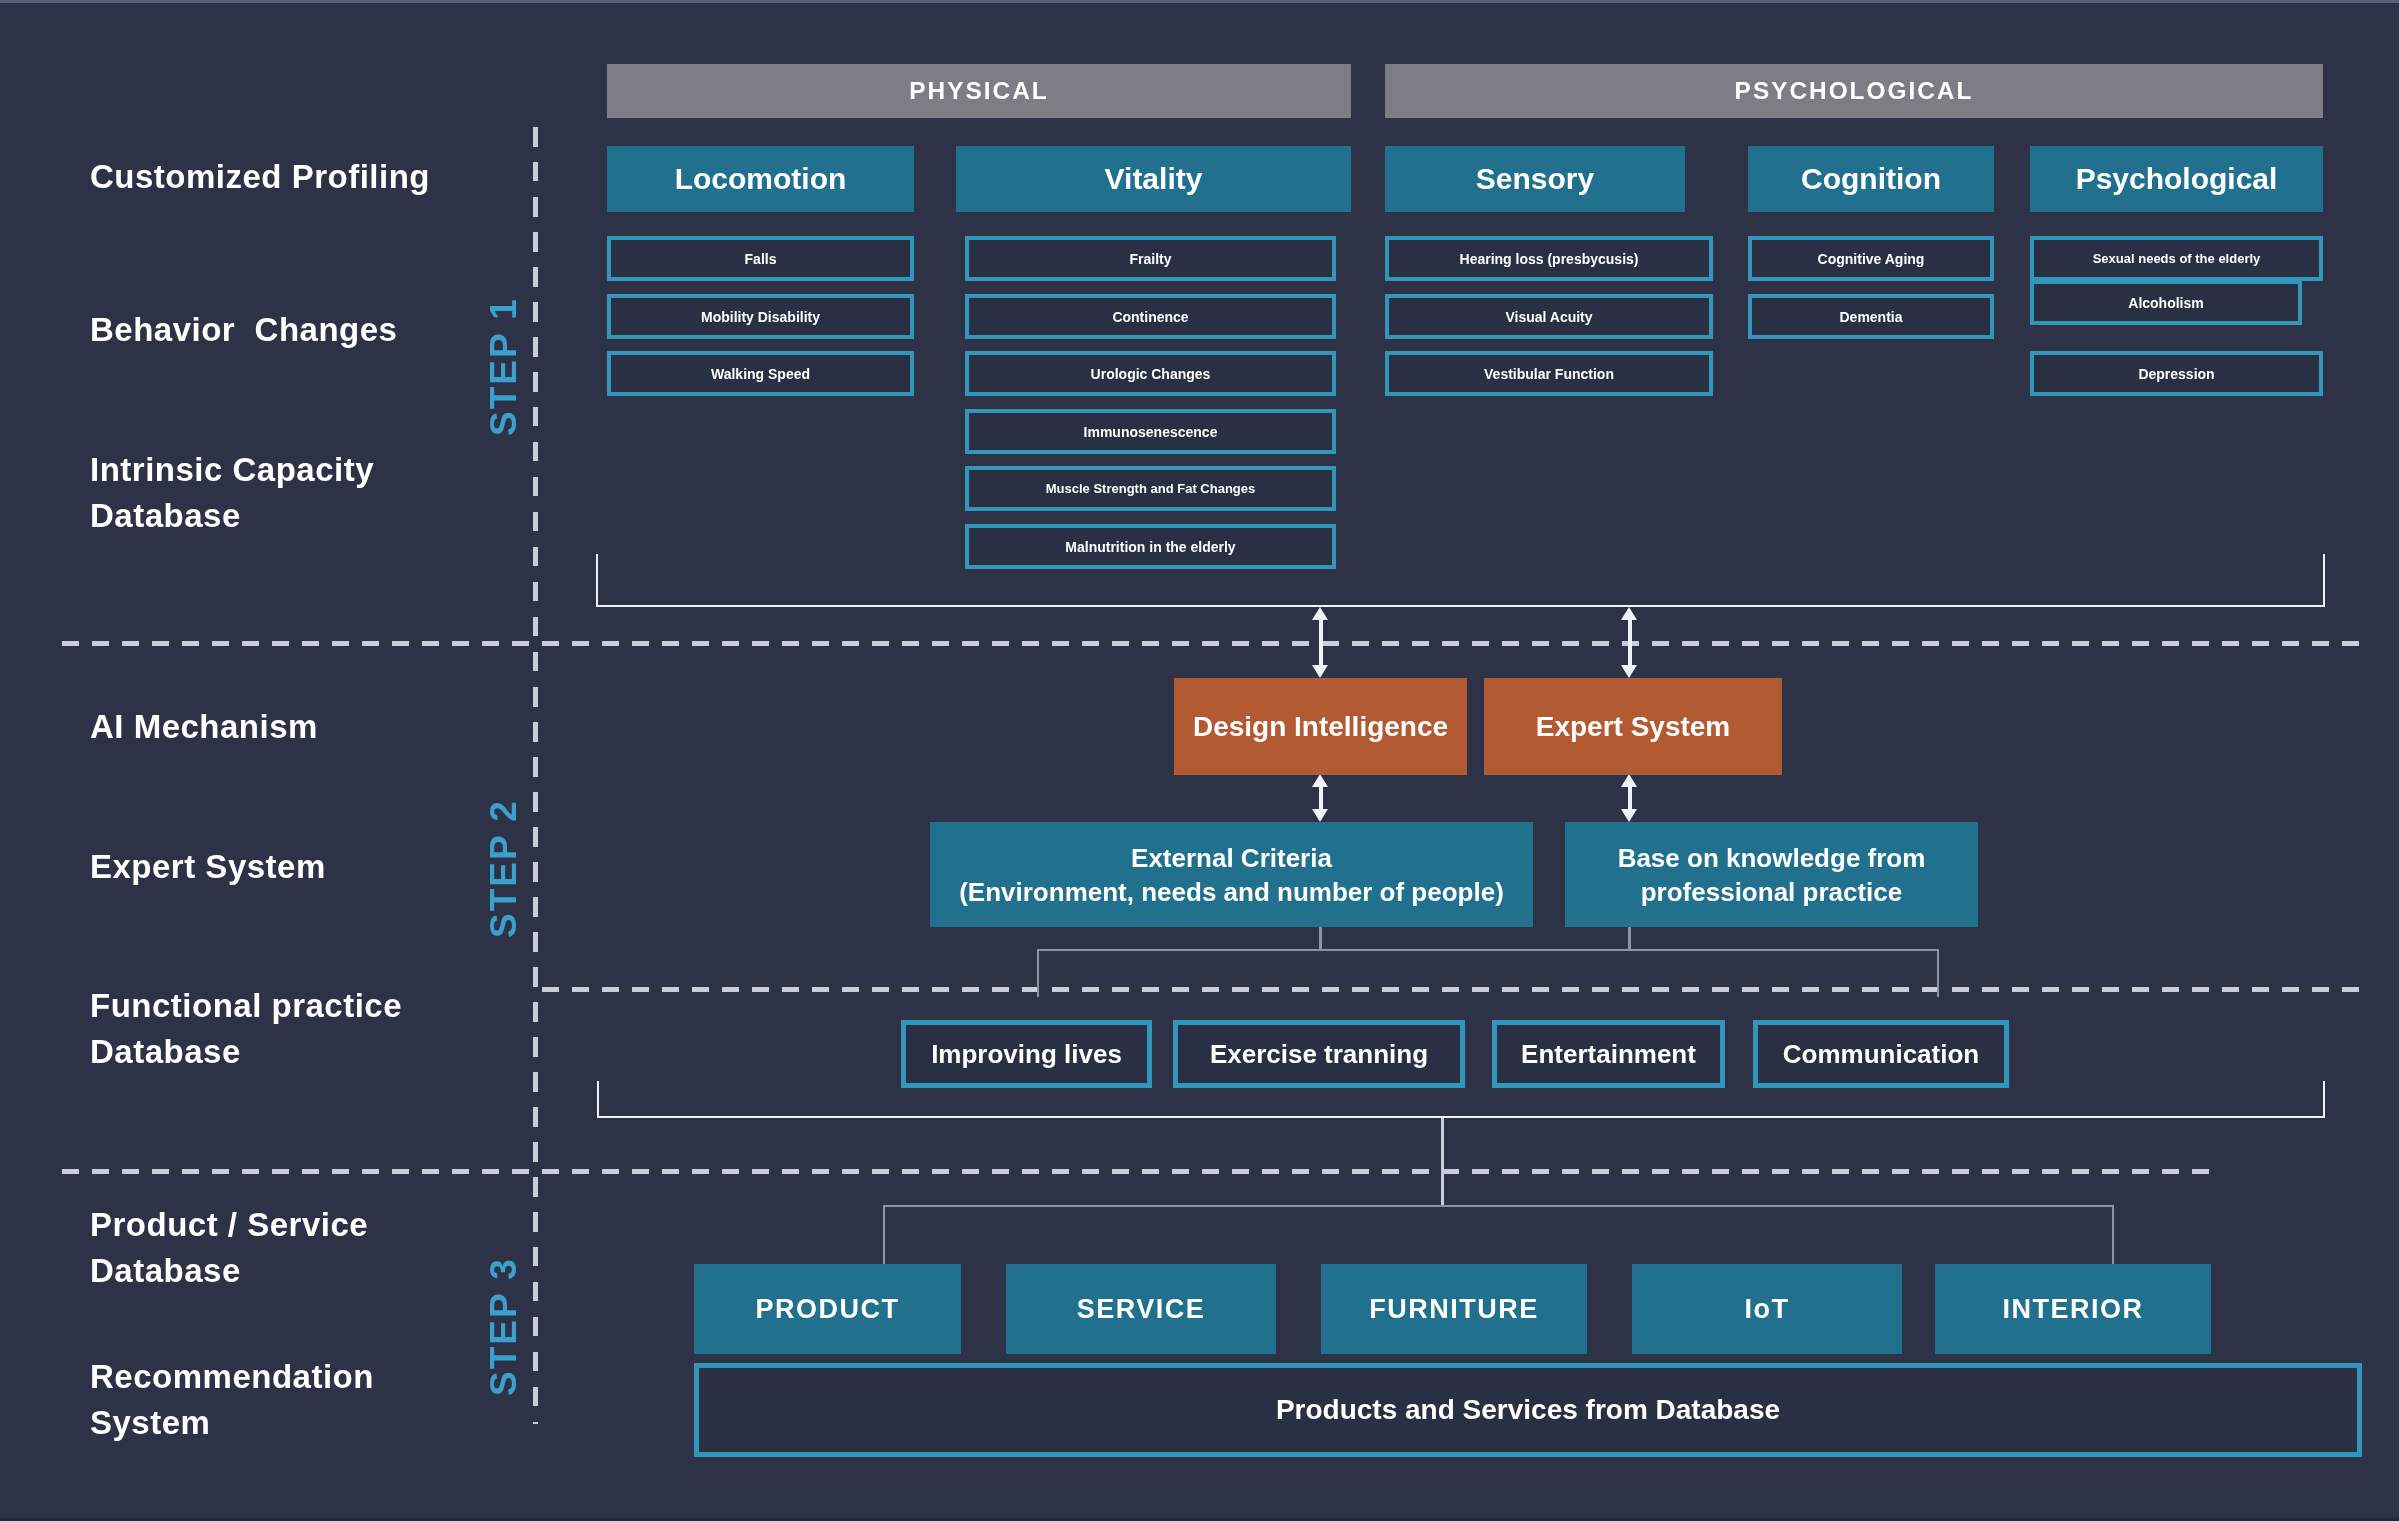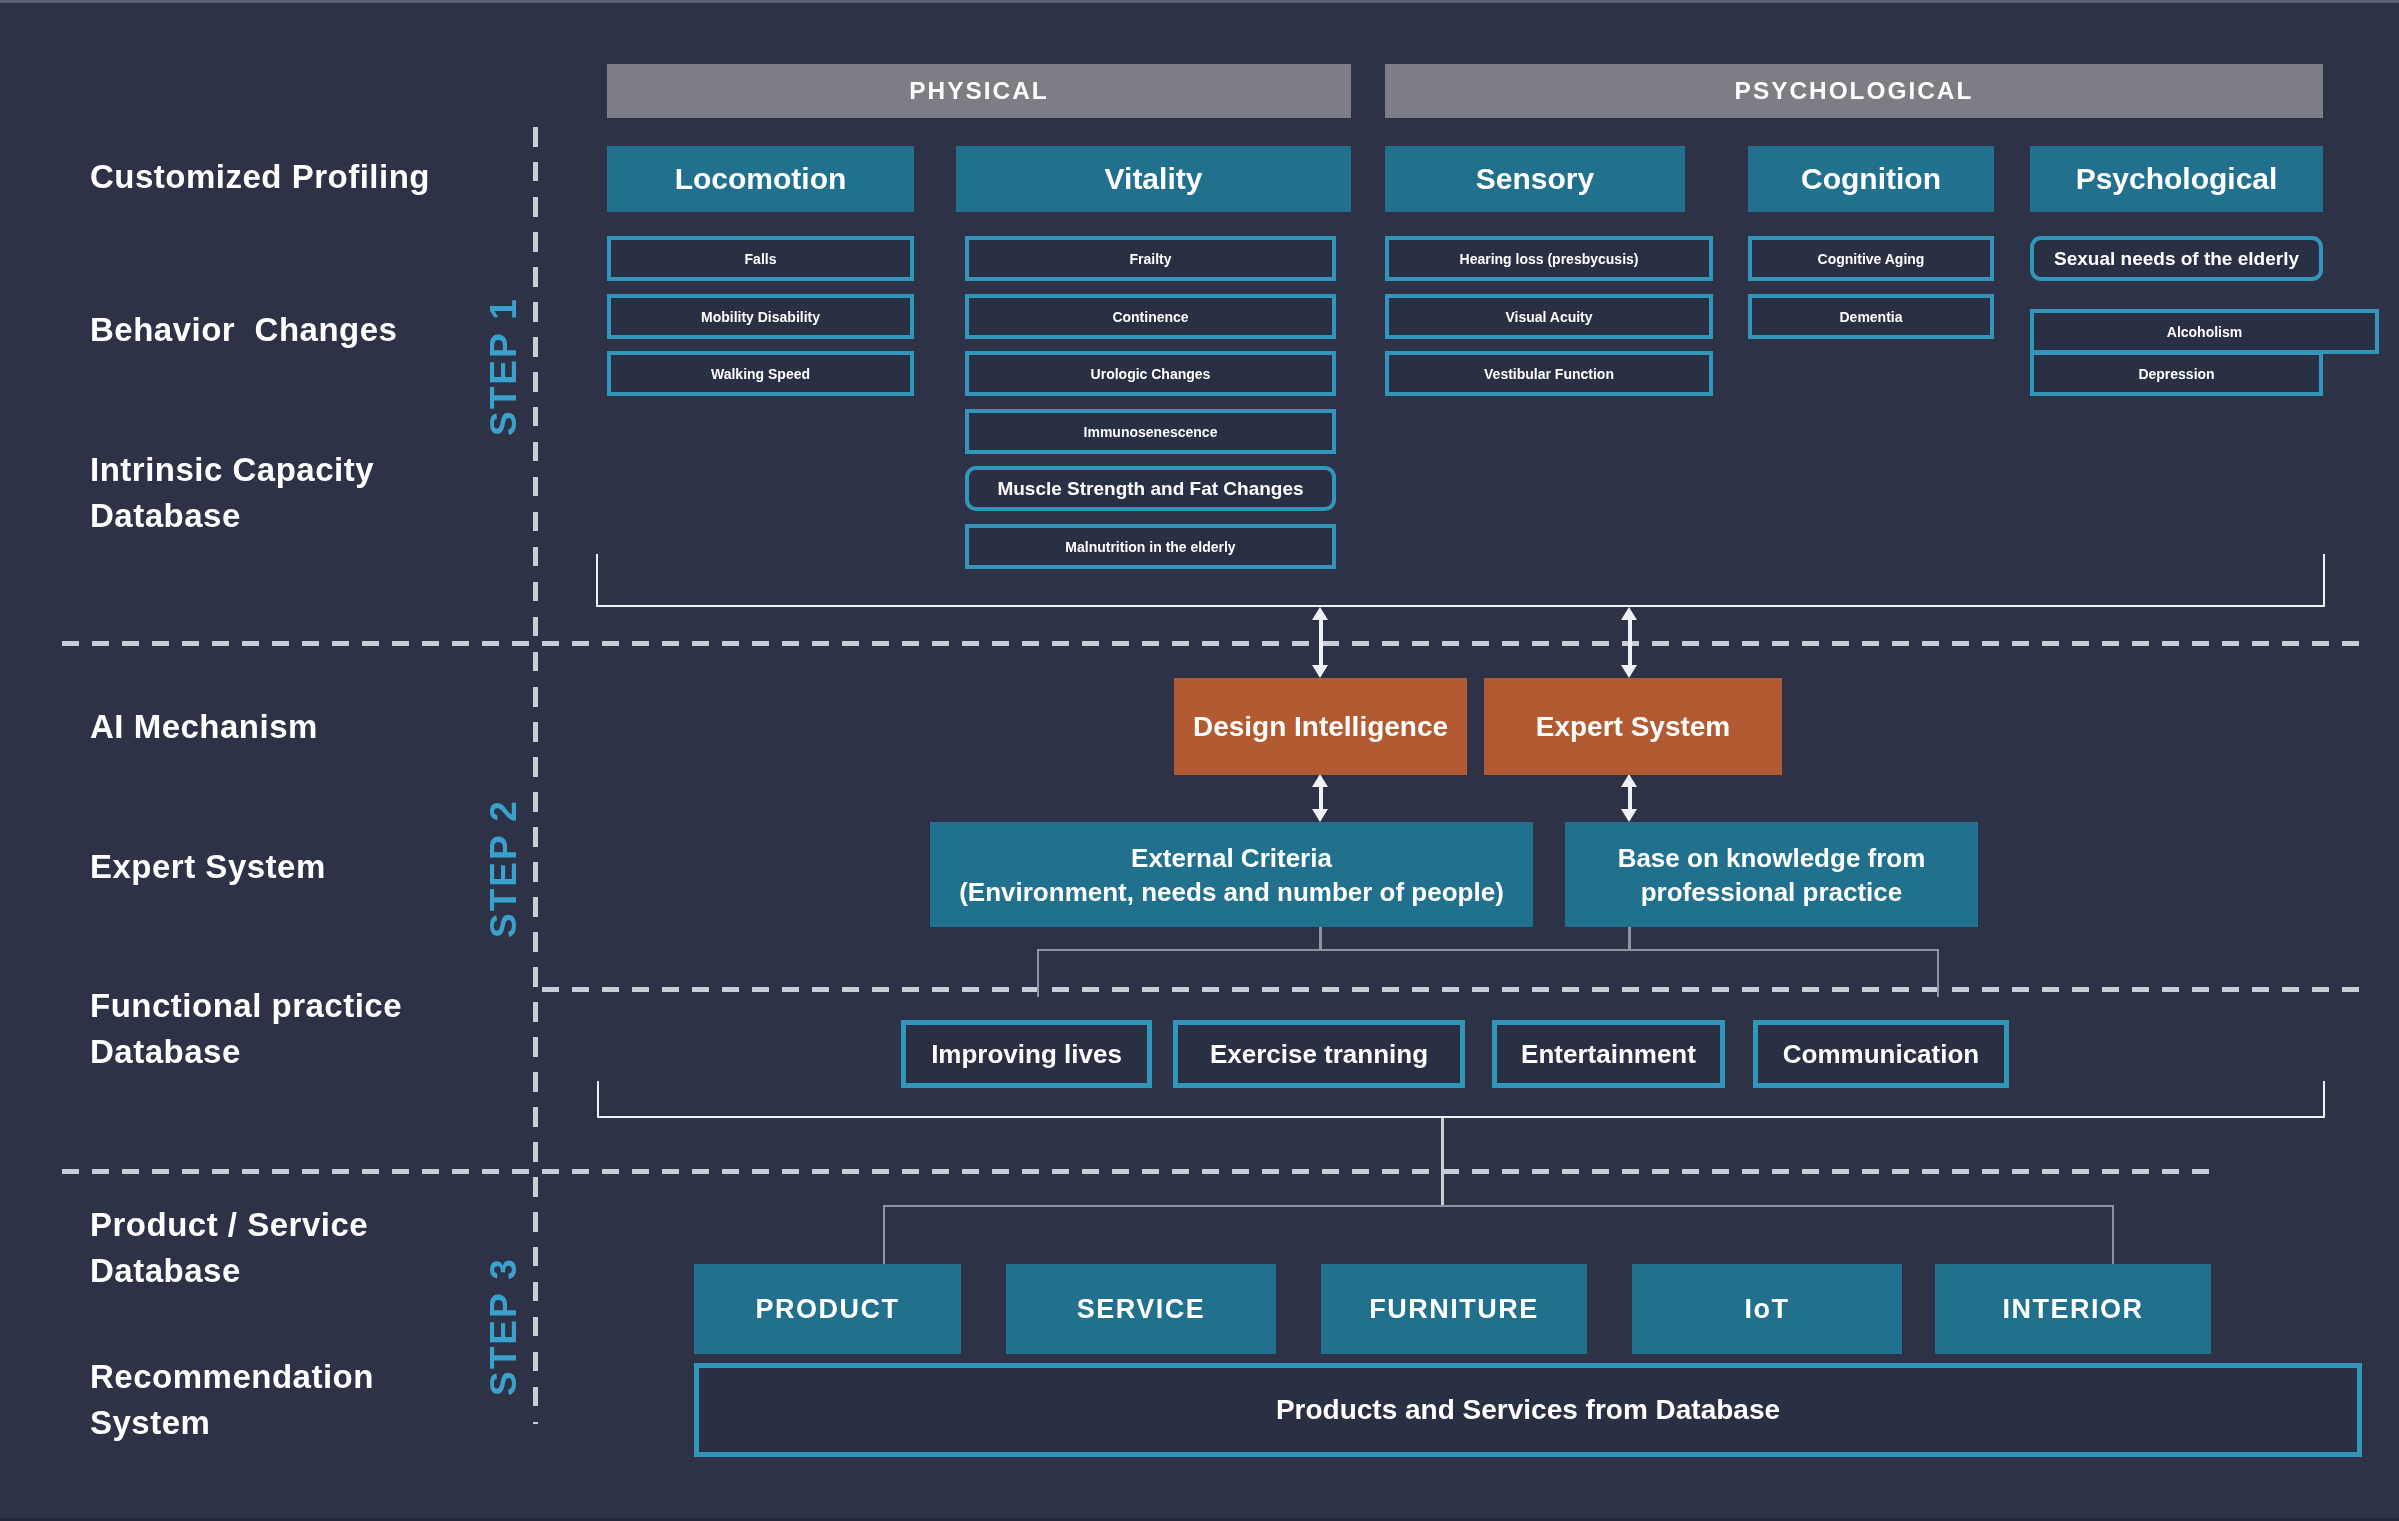--- a/index.html
+++ b/index.html
@@ -35,21 +35,21 @@
   .col-header{
     position:absolute;height:66px;background:var(--teal,#20708e);
     display:flex;align-items:center;justify-content:center;font-size:30px;
   }
   .item{
     position:absolute;height:45px;background:var(--panel-fill,#2a3044);
     border:4.9px solid var(--teal-border,#3295ba);box-sizing:border-box;
     display:flex;align-items:center;justify-content:center;
     font-size:14px;white-space:nowrap;
   }
-  .item.fs19{font-size:19px;border-radius:11px;}
+  .item.fs19{font-size:13px;}
 
   .bracket-up{ 
     position:absolute;box-sizing:border-box;
     border-left:2.9px solid var(--bracket-white,#eef1f5);
     border-right:2.9px solid var(--bracket-white,#eef1f5);
     border-bottom:2.9px solid var(--bracket-white,#eef1f5);
   }
   .bracket-down{ 
     position:absolute;box-sizing:border-box;
     border-left:2.9px solid var(--bracket-gray,#8d93a0);
@@ -142,21 +142,21 @@
   <div class="item" style="left:965px;top:524px;width:371px">Malnutrition in the elderly</div>
 
   <div class="item" style="left:1385px;top:236px;width:328px">Hearing loss (presbycusis)</div>
   <div class="item" style="left:1385px;top:294px;width:328px">Visual Acuity</div>
   <div class="item" style="left:1385px;top:351px;width:328px">Vestibular Function</div>
 
   <div class="item" style="left:1748px;top:236px;width:246px">Cognitive Aging</div>
   <div class="item" style="left:1748px;top:294px;width:246px">Dementia</div>
 
   <div class="item fs19" style="left:2030px;top:236px;width:293px">Sexual needs of the elderly</div>
-  <div class="item" style="left:2030px;top:309px;width:349px">Alcoholism</div>
+  <div class="item" style="left:2030px;top:280px;width:272px">Alcoholism</div>
   <div class="item" style="left:2030px;top:351px;width:293px">Depression</div>
 
   <div class="bracket-up" style="left:596px;top:554px;width:1729px;height:53px"></div>
 
   <div class="varrow" style="left:1319px;top:620px;height:45px"></div>
   <div class="varrow" style="left:1628px;top:620px;height:45px"></div>
   <div class="varrow" style="left:1319px;top:787px;height:22.4px"></div>
   <div class="varrow" style="left:1628px;top:787px;height:22.4px"></div>
 
   <div class="orange-box" style="left:1174px;top:678px;width:293px">Design Intelligence</div>

